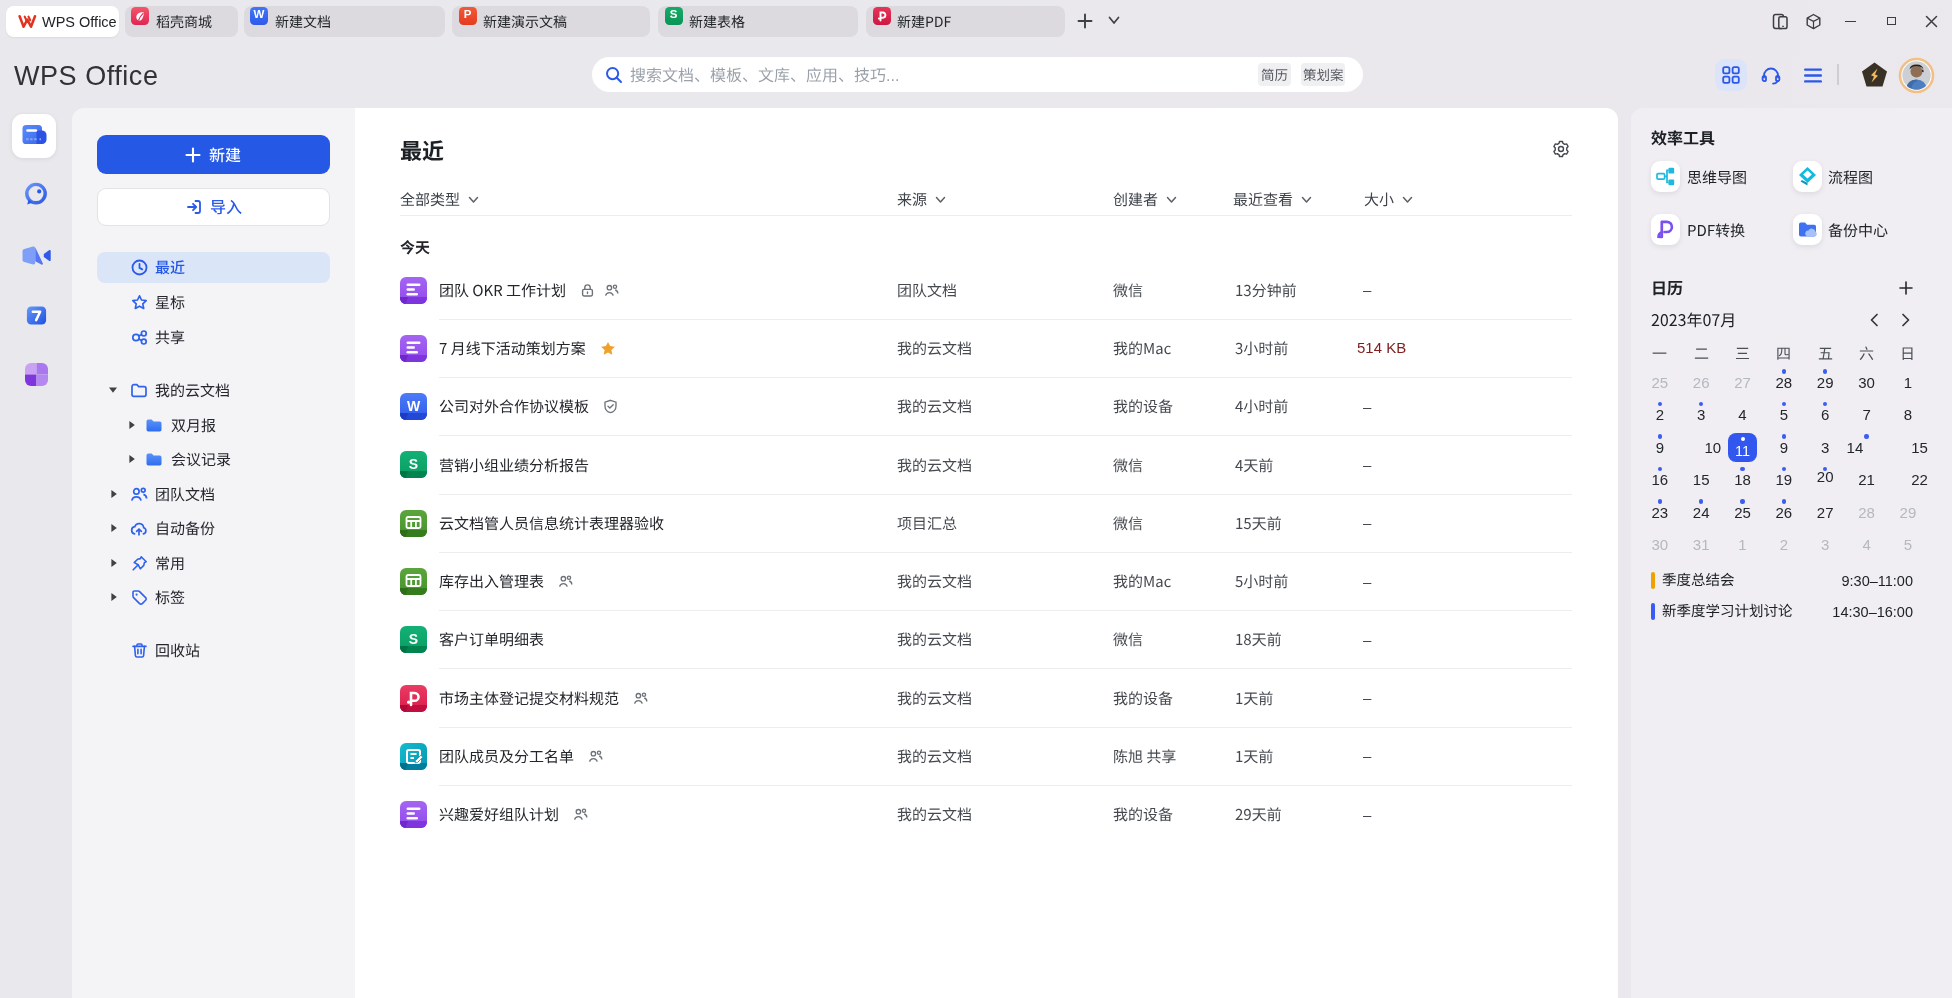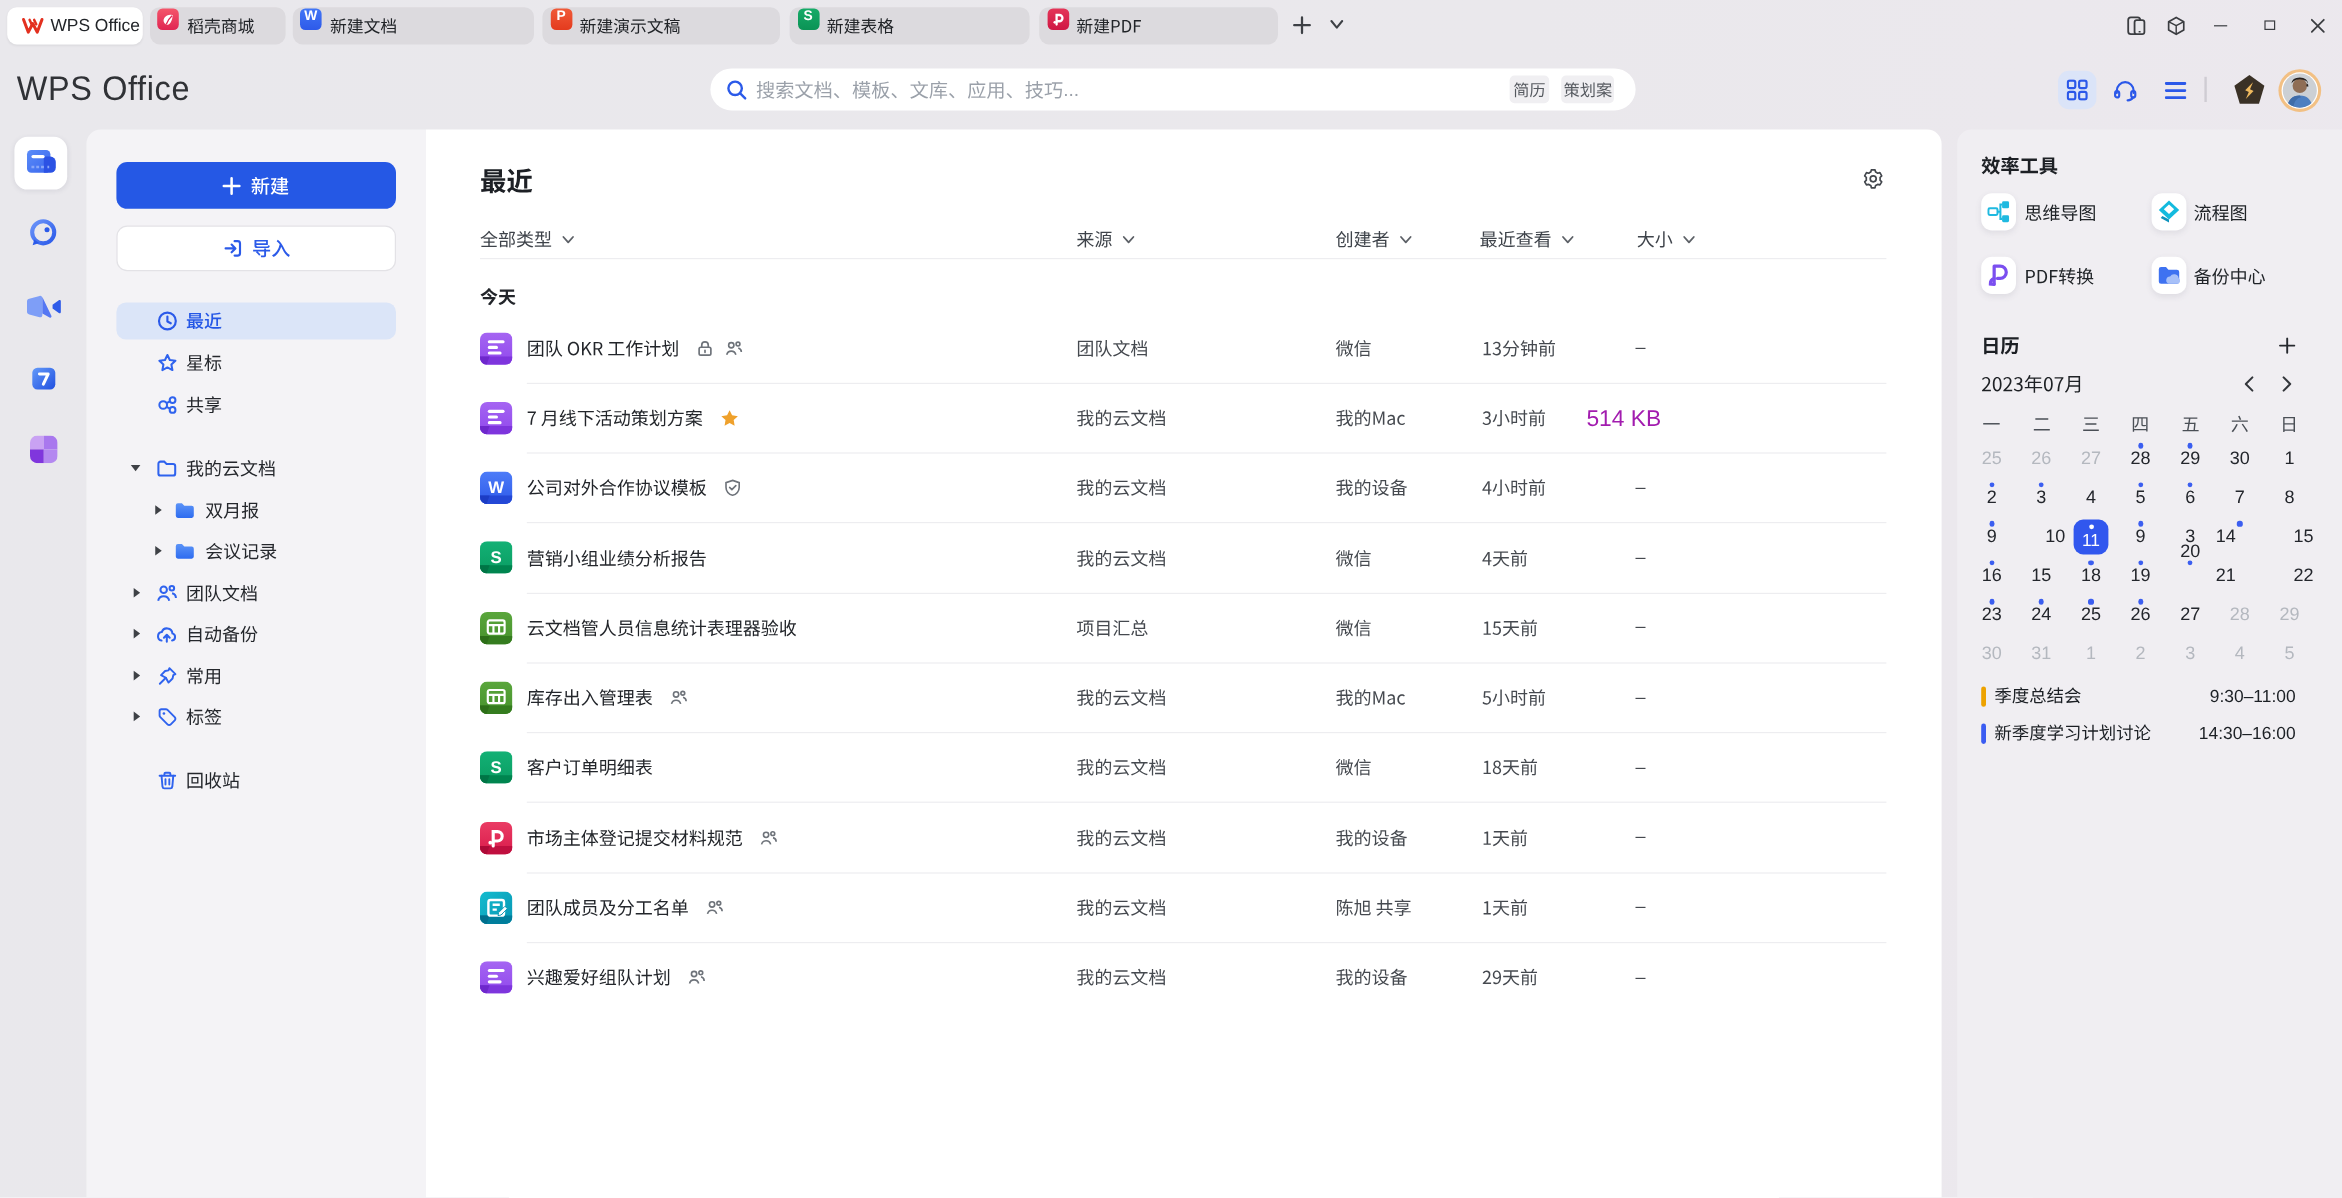--- a/index.html
+++ b/index.html
@@ -612,21 +612,21 @@
     </g>
   </svg>
 <svg class="tr" style="left:1235px;top:353.9px" width="1" height="1">
     <g fill="#45494f" transform="matrix(0.015,0,0,-0.015,0,0)">
       <use href="#g33R" x="0"></use>
       <use href="#g5c0fR" x="555"></use>
       <use href="#g65f6R" x="1555"></use>
       <use href="#g524dR" x="2555"></use>
     </g>
   </svg>
-<div class="lat" style="left:1322px;top:339.3px;font-size:19px;color:#a21caf">514 KB</div>
+<div class="lat" style="left:1357px;top:339.3px;font-size:15px;color:#7f1d1d">514 KB</div>
 <div class="sep" style="left:439px;top:376.95px;width:1133px"></div>
 <svg class="abs" style="left:399.5px;top:393.1px" width="27" height="27" viewBox="0 0 27 27">
     <defs>
       <linearGradient id="wg" x1="0" y1="0" x2="0" y2="1">
         <stop offset="0" stop-color="#4d7cf8"></stop>
         <stop offset="1" stop-color="#2e5ae9"></stop>
       </linearGradient>
     </defs>
     <rect width="27" height="27" rx="6" fill="url(#wg)"></rect>
     <path d="M0 20 H27 V21 A6 6 0 0 1 21 27 H6 A6 6 0 0 1 0 21 Z" fill="#2448d6"></path>
@@ -1241,23 +1241,23 @@
 <div class="lat" style="left:1846.55px;top:438.5px;width:40px;font-size:15px;color:#23262c">14</div>
 <div class="abs" style="left:1864.35px;top:434.3px;width:4.4px;height:4.4px;border-radius:2.2px;background:#3b5ef0"></div>
 <div class="lat" style="left:1887.9px;top:438.5px;width:40px;text-align:right;font-size:15px;color:#23262c">15</div>
 <div class="lat" style="left:1639.8px;top:471px;width:40px;text-align:center;font-size:15px;color:#23262c">16</div>
 <div class="abs" style="left:1657.6px;top:466.8px;width:4.4px;height:4.4px;border-radius:2.2px;background:#3b5ef0"></div>
 <div class="lat" style="left:1681.15px;top:471px;width:40px;text-align:center;font-size:15px;color:#23262c">15</div>
 <div class="lat" style="left:1722.5px;top:471px;width:40px;text-align:center;font-size:15px;color:#23262c">18</div>
 <div class="abs" style="left:1740.3px;top:466.8px;width:4.4px;height:4.4px;border-radius:2.2px;background:#3b5ef0"></div>
 <div class="lat" style="left:1763.85px;top:471px;width:40px;text-align:center;font-size:15px;color:#23262c">19</div>
 <div class="abs" style="left:1781.65px;top:466.8px;width:4.4px;height:4.4px;border-radius:2.2px;background:#3b5ef0"></div>
-<div class="lat" style="left:1805.2px;top:451px;width:40px;text-align:center;font-size:15px;color:#23262c">20</div>
+<div class="lat" style="left:1805.2px;top:468px;width:40px;text-align:center;font-size:15px;color:#23262c">20</div>
 <div class="abs" style="left:1823px;top:466.8px;width:4.4px;height:4.4px;border-radius:2.2px;background:#3b5ef0"></div>
-<div class="lat" style="left:1846.55px;top:471px;width:40px;text-align:left;font-size:15px;color:#23262c">21</div>
+<div class="lat" style="left:1846.55px;top:471px;width:40px;text-align:center;font-size:15px;color:#23262c">21</div>
 <div class="lat" style="left:1887.9px;top:471px;width:40px;text-align:right;font-size:15px;color:#23262c">22</div>
 <div class="lat" style="left:1639.8px;top:503.5px;width:40px;text-align:center;font-size:15px;color:#23262c">23</div>
 <div class="abs" style="left:1657.6px;top:499.3px;width:4.4px;height:4.4px;border-radius:2.2px;background:#3b5ef0"></div>
 <div class="lat" style="left:1681.15px;top:503.5px;width:40px;text-align:center;font-size:15px;color:#23262c">24</div>
 <div class="abs" style="left:1698.95px;top:499.3px;width:4.4px;height:4.4px;border-radius:2.2px;background:#3b5ef0"></div>
 <div class="lat" style="left:1722.5px;top:503.5px;width:40px;text-align:center;font-size:15px;color:#23262c">25</div>
 <div class="abs" style="left:1740.3px;top:499.3px;width:4.4px;height:4.4px;border-radius:2.2px;background:#3b5ef0"></div>
 <div class="lat" style="left:1763.85px;top:503.5px;width:40px;text-align:center;font-size:15px;color:#23262c">26</div>
 <div class="abs" style="left:1781.65px;top:499.3px;width:4.4px;height:4.4px;border-radius:2.2px;background:#3b5ef0"></div>
 <div class="lat" style="left:1805.2px;top:503.5px;width:40px;text-align:center;font-size:15px;color:#23262c">27</div>

